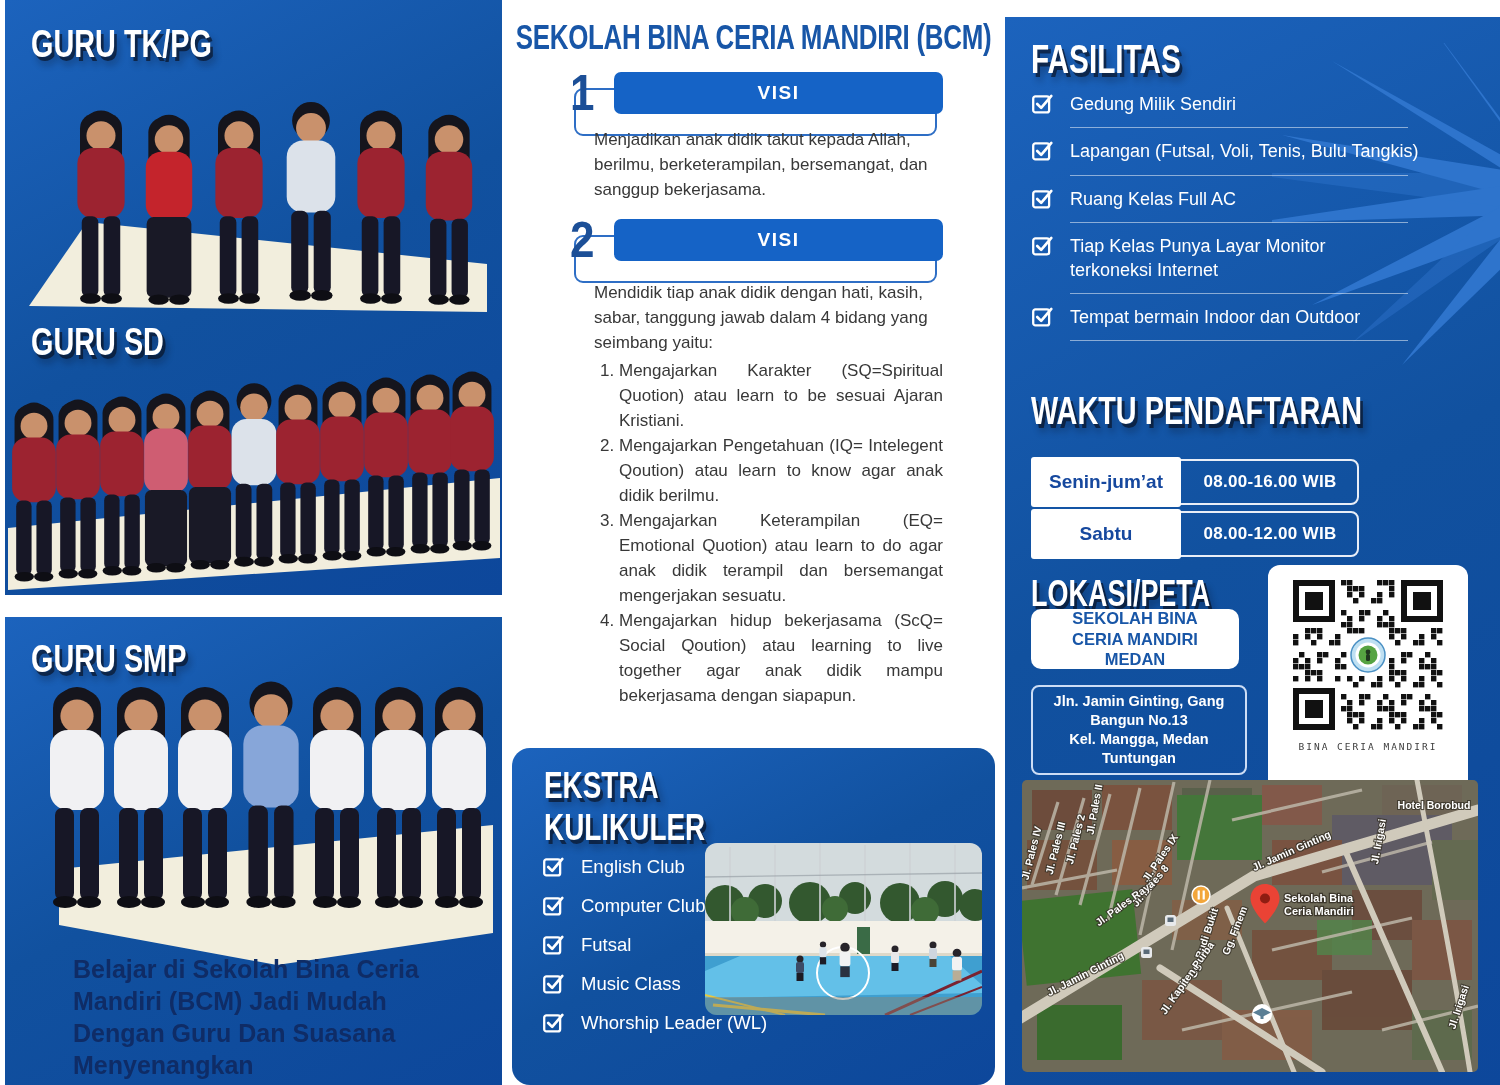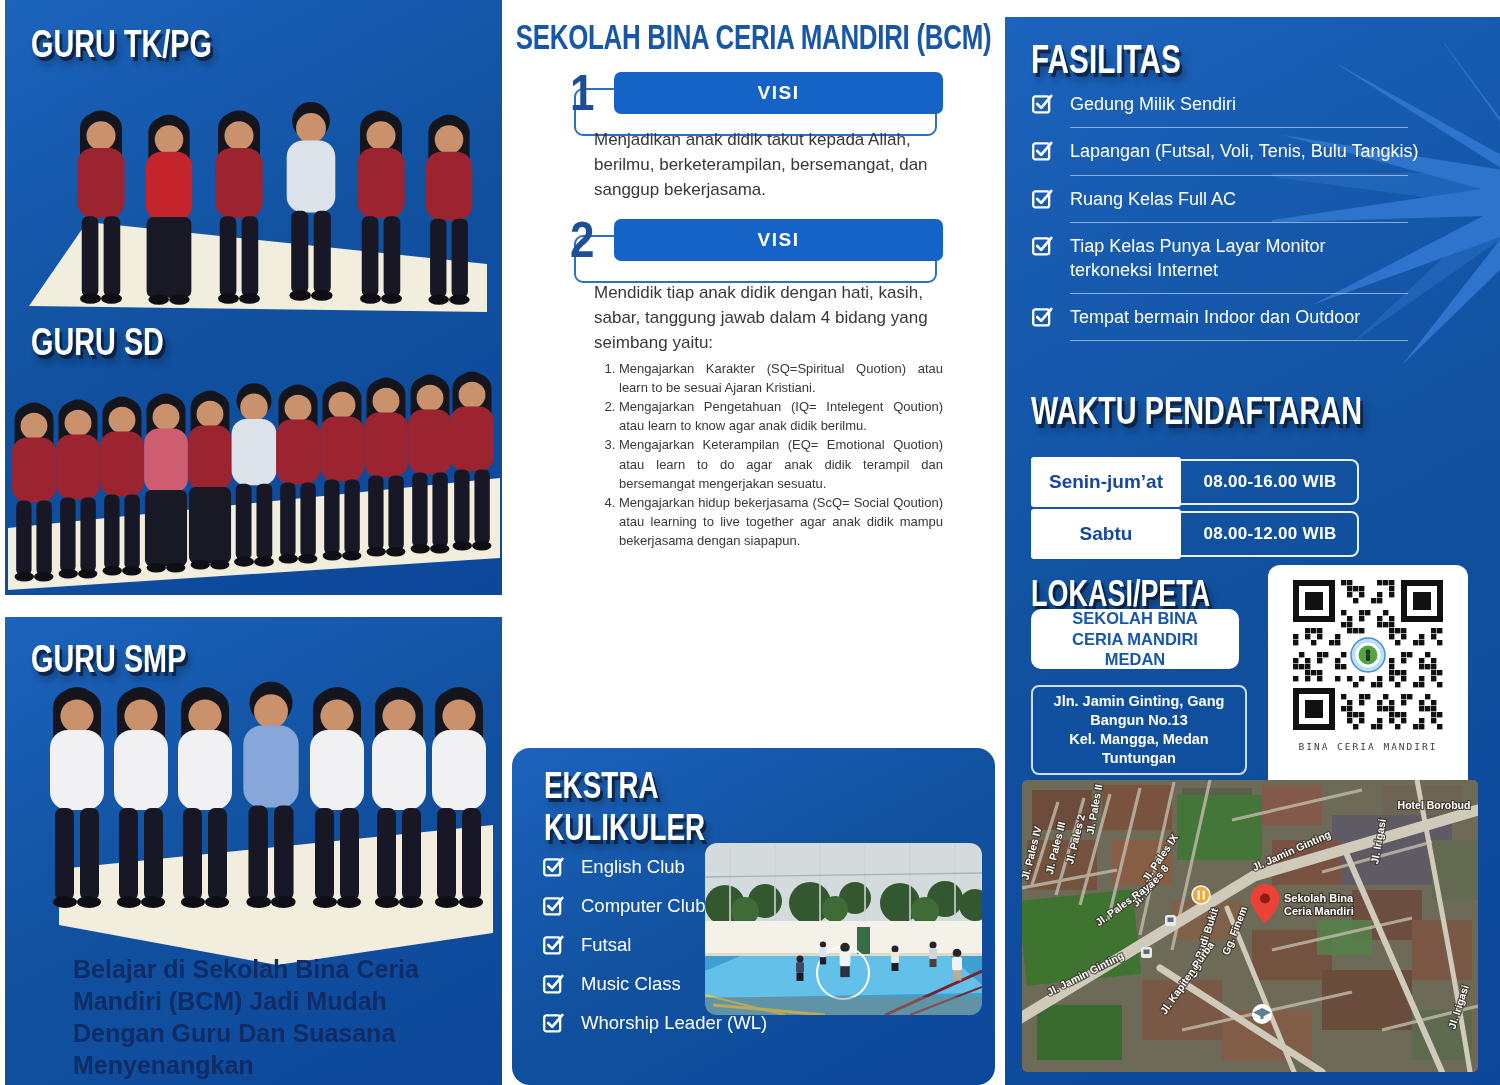--- a/index.html
+++ b/index.html
@@ -31,21 +31,21 @@
       border:2px solid #2e6ec5;border-radius:9px;}
   .step .bar{position:absolute;left:48px;right:0;top:0;height:42px;background:#1563c6;border-radius:7px;
       color:#fff;font-weight:bold;font-size:19px;letter-spacing:1.5px;display:flex;align-items:center;justify-content:center;}
   .step .num{position:absolute;left:4px;top:-8px;font-size:44px;font-weight:bold;color:#1c4f97;z-index:2;
       transform:scaleY(1.15);transform-origin:left top;}
   .body-text{position:absolute;left:92px;right:66px;margin:0;font-size:17px;line-height:1.47;color:#383838;}
   #visi-text{top:128px;}
   #misi-block{position:absolute;top:281px;left:92px;right:62px;}
   #misi-intro{font-size:17px;line-height:1.47;color:#383838;margin:0;}
   #misi-block ol{margin:3px 0 0 0;padding-left:25px;}
-  #misi-block li{font-size:13px;line-height:1.47;color:#383838;text-align:justify;}
+  #misi-block li{font-size:17px;line-height:1.47;color:#383838;text-align:justify;}
 
   #ekskul{left:10px;top:748px;width:483px;height:337px;border-radius:18px;}
   #h-ekskul{left:32px;top:16px;font-size:30px;white-space:pre-line;line-height:1.12;}
   .checklist{list-style:none;margin:0;padding:0;position:absolute;}
   .checklist li{display:flex;gap:16px;align-items:flex-start;color:#fff;}
   .ck{width:23px;height:23px;flex-shrink:0;margin-top:-1px;}
   #ekskul-list{left:30px;top:108px;}
   #ekskul-list li{margin-bottom:17px;font-size:18.5px;}
   #futsal-photo{position:absolute;left:193px;top:95px;width:277px;height:172px;border-radius:12px;overflow:hidden;}
   #futsal-photo svg{display:block;width:100%;height:100%;}

